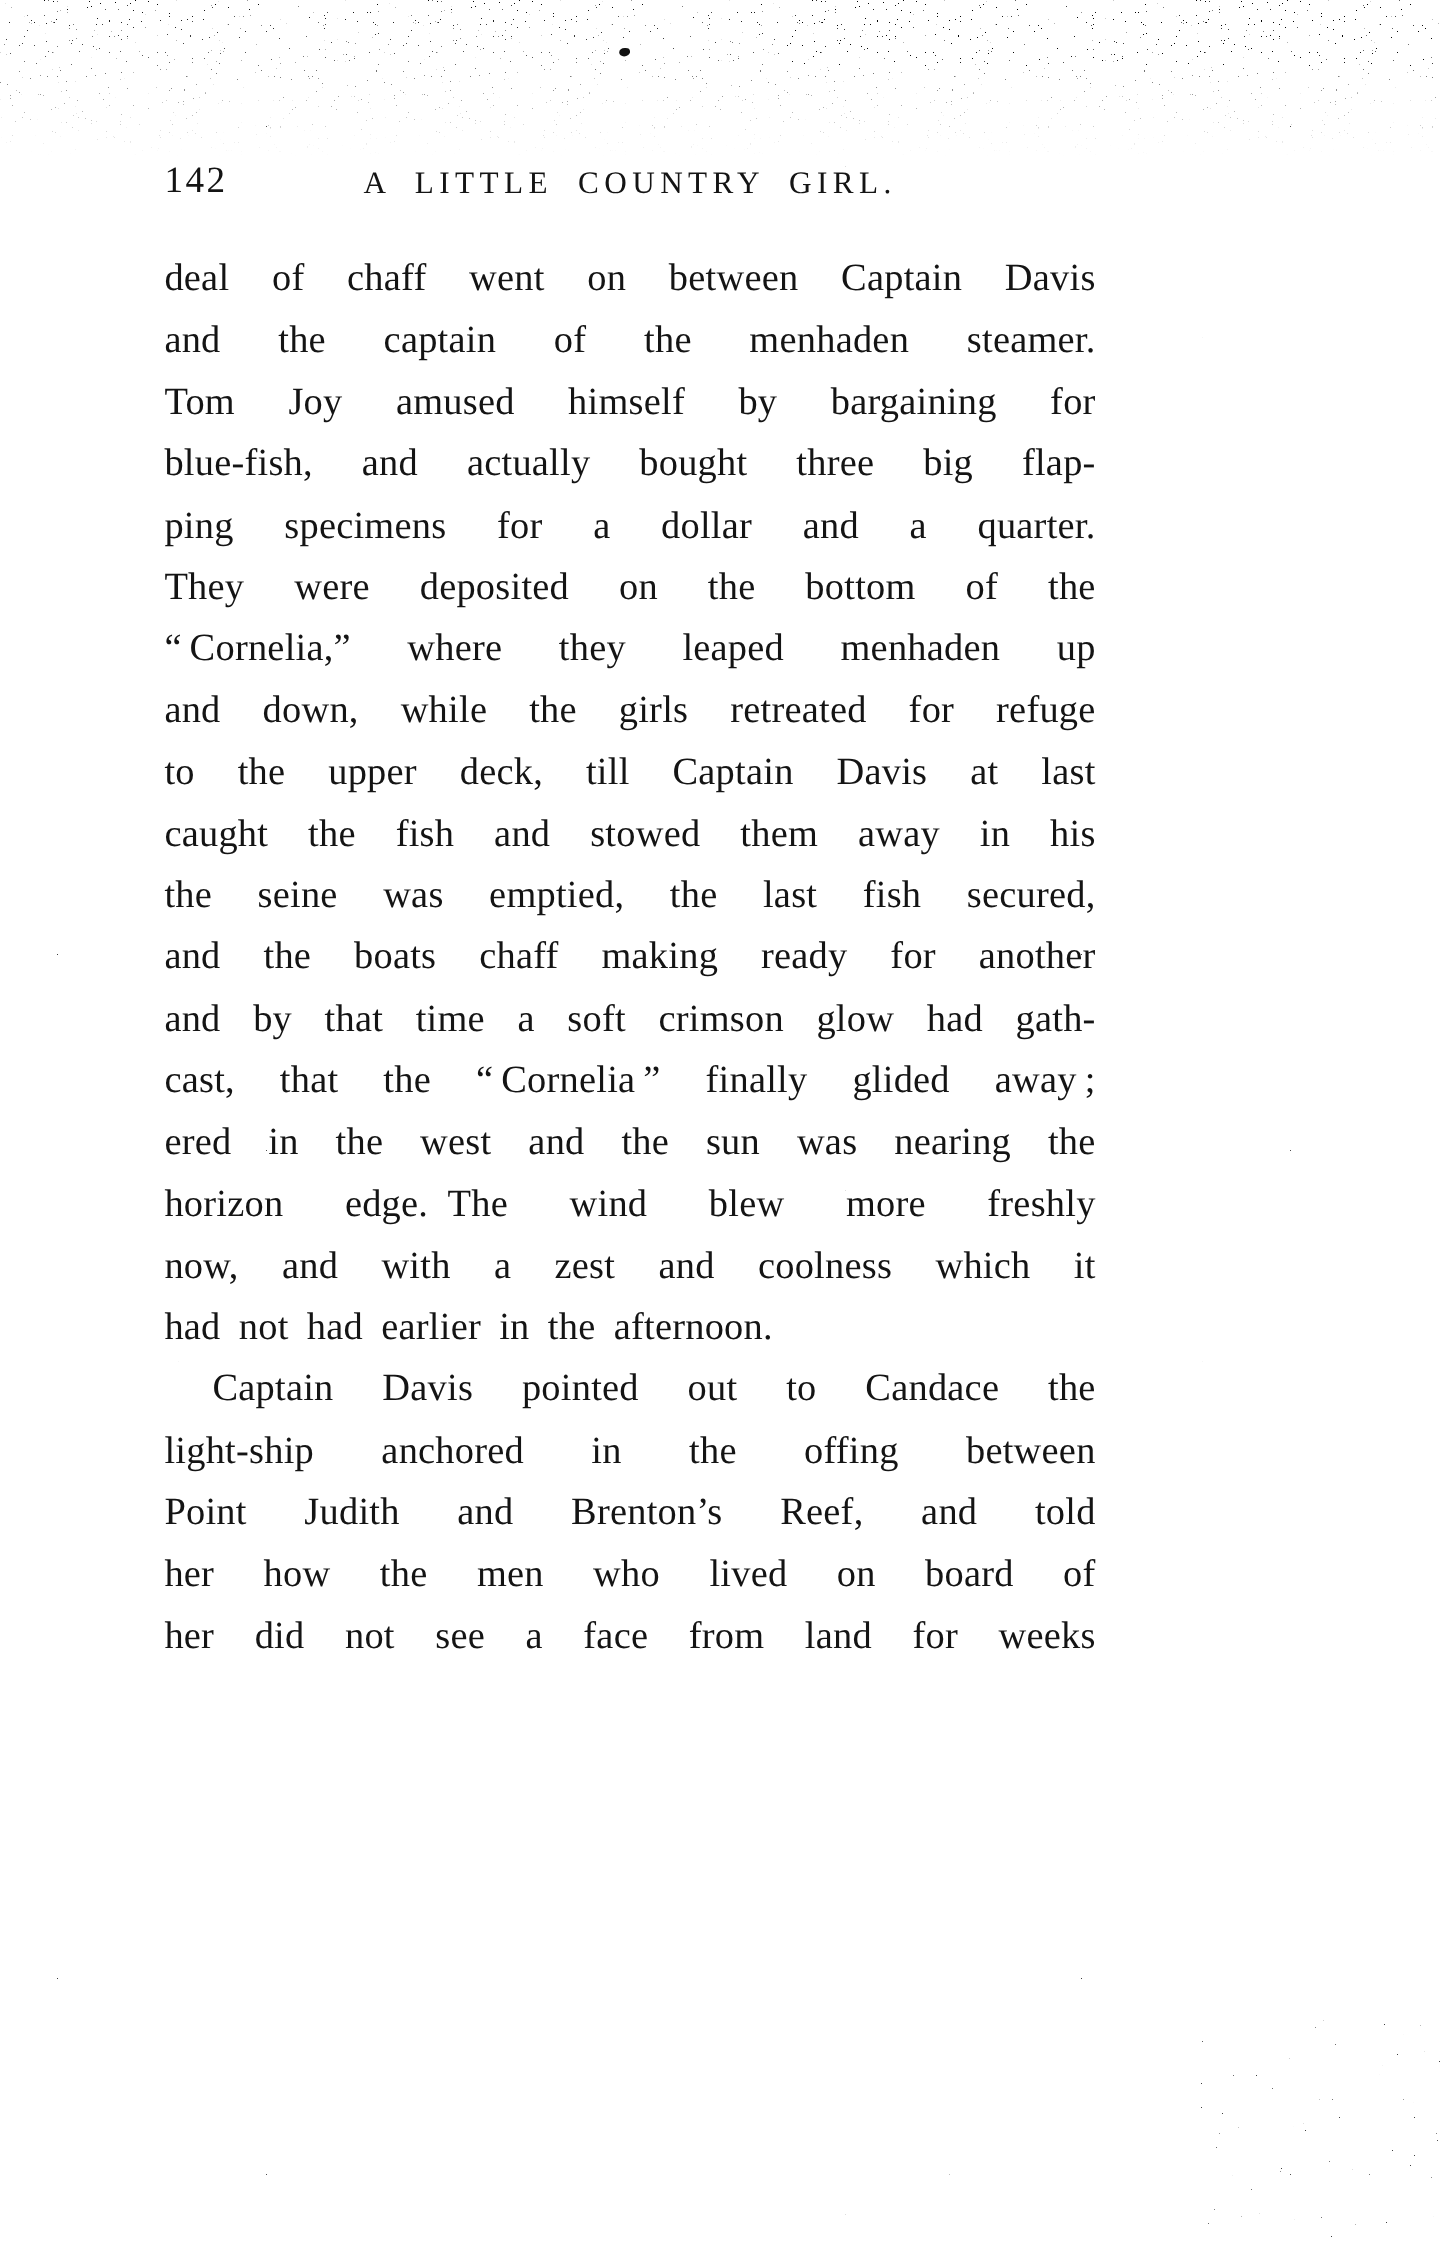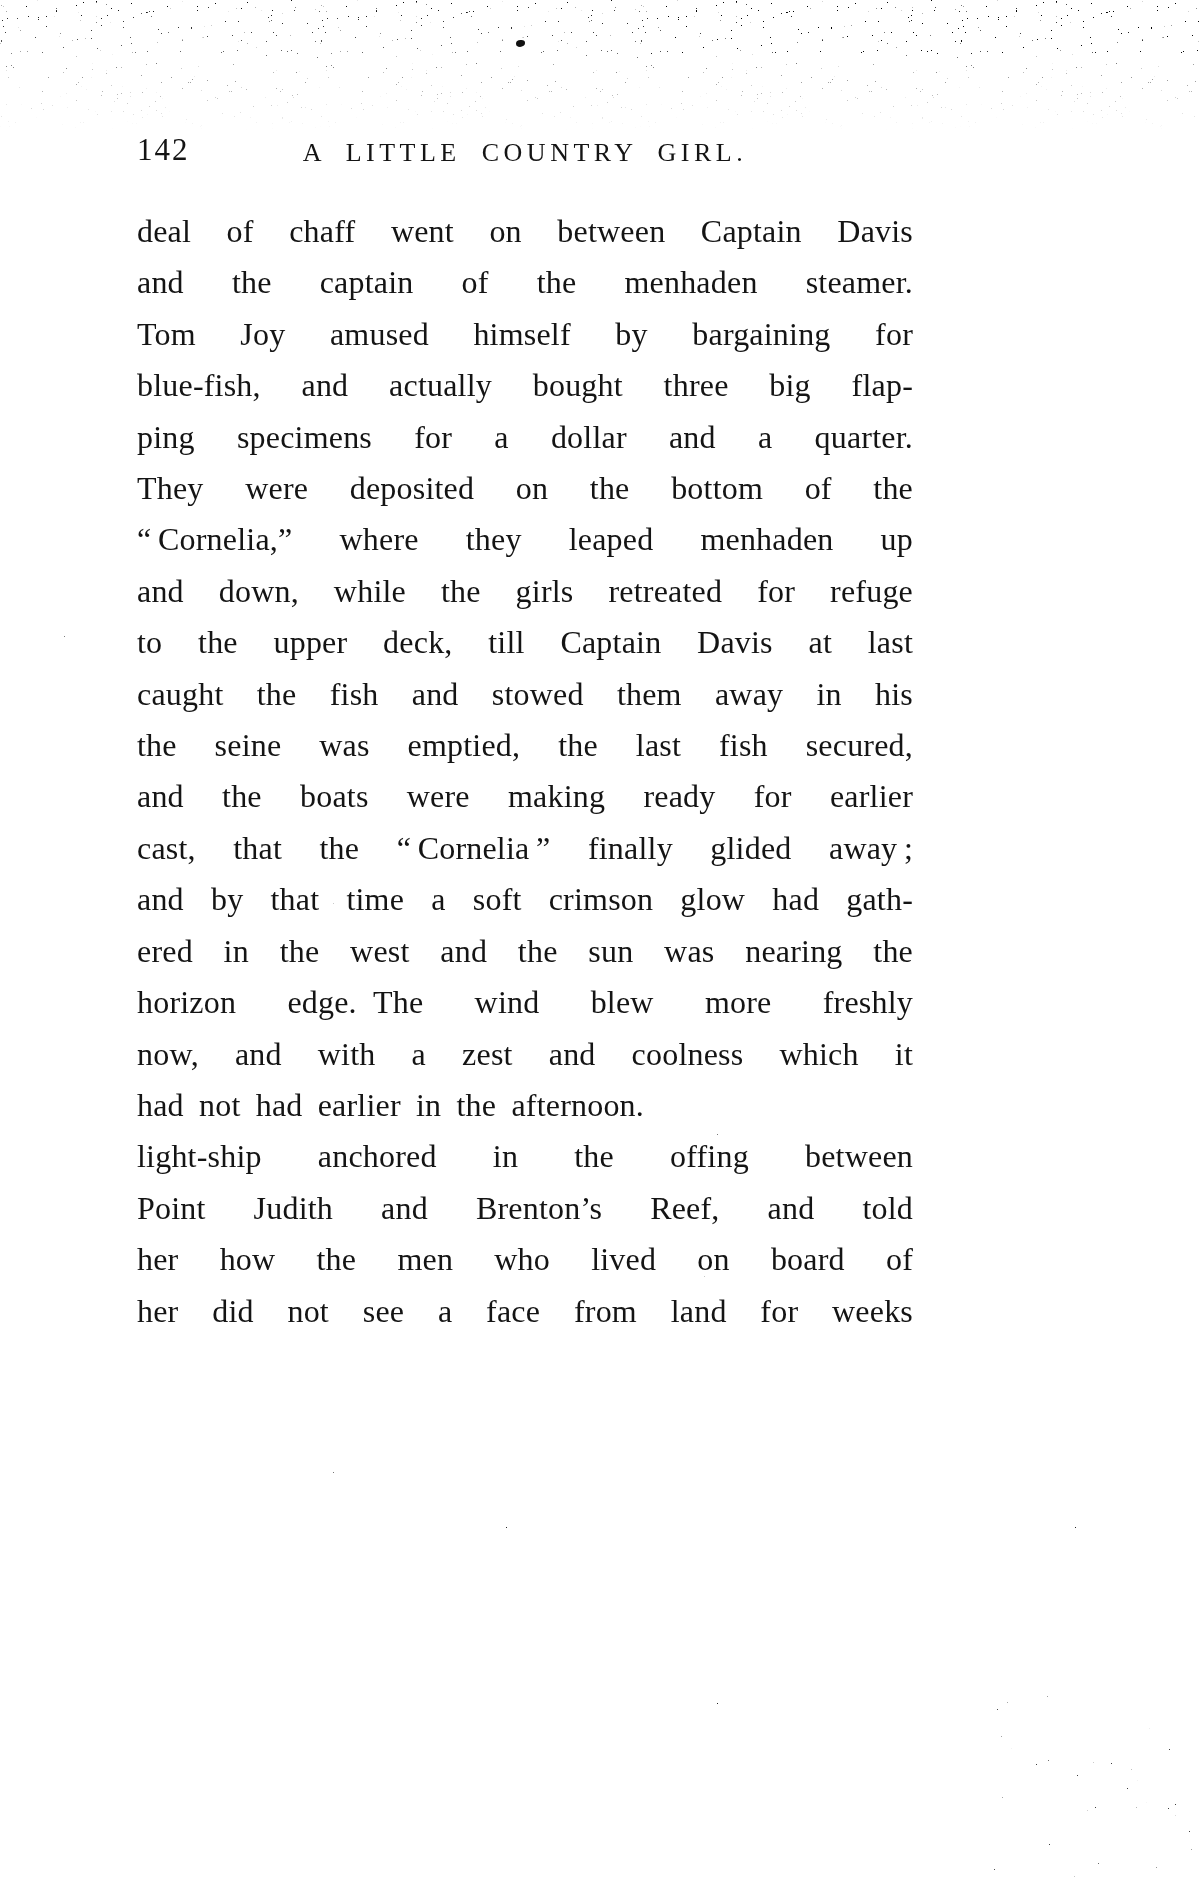--- a/index.html
+++ b/index.html
@@ -112,25 +112,26 @@
       <div class="line">and the captain of the menhaden steamer.</div>
       <div class="line">Tom Joy amused himself by bargaining for</div>
       <div class="line">blue-fish, and actually bought three big flap-</div>
       <div class="line">ping specimens for a dollar and a quarter.</div>
       <div class="line">They were deposited on the bottom of the</div>
       <div class="line">“ Cornelia,” where they leaped menhaden up</div>
       <div class="line">and down, while the girls retreated for refuge</div>
       <div class="line">to the upper deck, till Captain Davis at last</div>
       <div class="line">caught the fish and stowed them away in his</div>
       <div class="line">the seine was emptied, the last fish secured,</div>
-      <div class="line">and the boats were making ready for earlier</div>
+      <div class="line">and the boats chaff making ready for another</div>
+      <div class="line">and by that time a soft crimson glow had gath-</div>
       <div class="line">cast, that the “ Cornelia ” finally glided away ;</div>
-      <div class="line">and by that time a soft crimson glow had gath-</div>
       <div class="line">ered in the west and the sun was nearing the</div>
       <div class="line">horizon edge. The wind blew more freshly</div>
       <div class="line">now, and with a zest and coolness which it</div>
       <div class="line no-justify">had not had earlier in the afternoon.</div>
+      <div class="line indent">Captain Davis pointed out to Candace the</div>
       <div class="line">light-ship anchored in the offing between</div>
       <div class="line">Point Judith and Brenton’s Reef, and told</div>
       <div class="line">her how the men who lived on board of</div>
       <div class="line">her did not see a face from land for weeks</div>
     </div>
 </div>
 
 </body></html>

